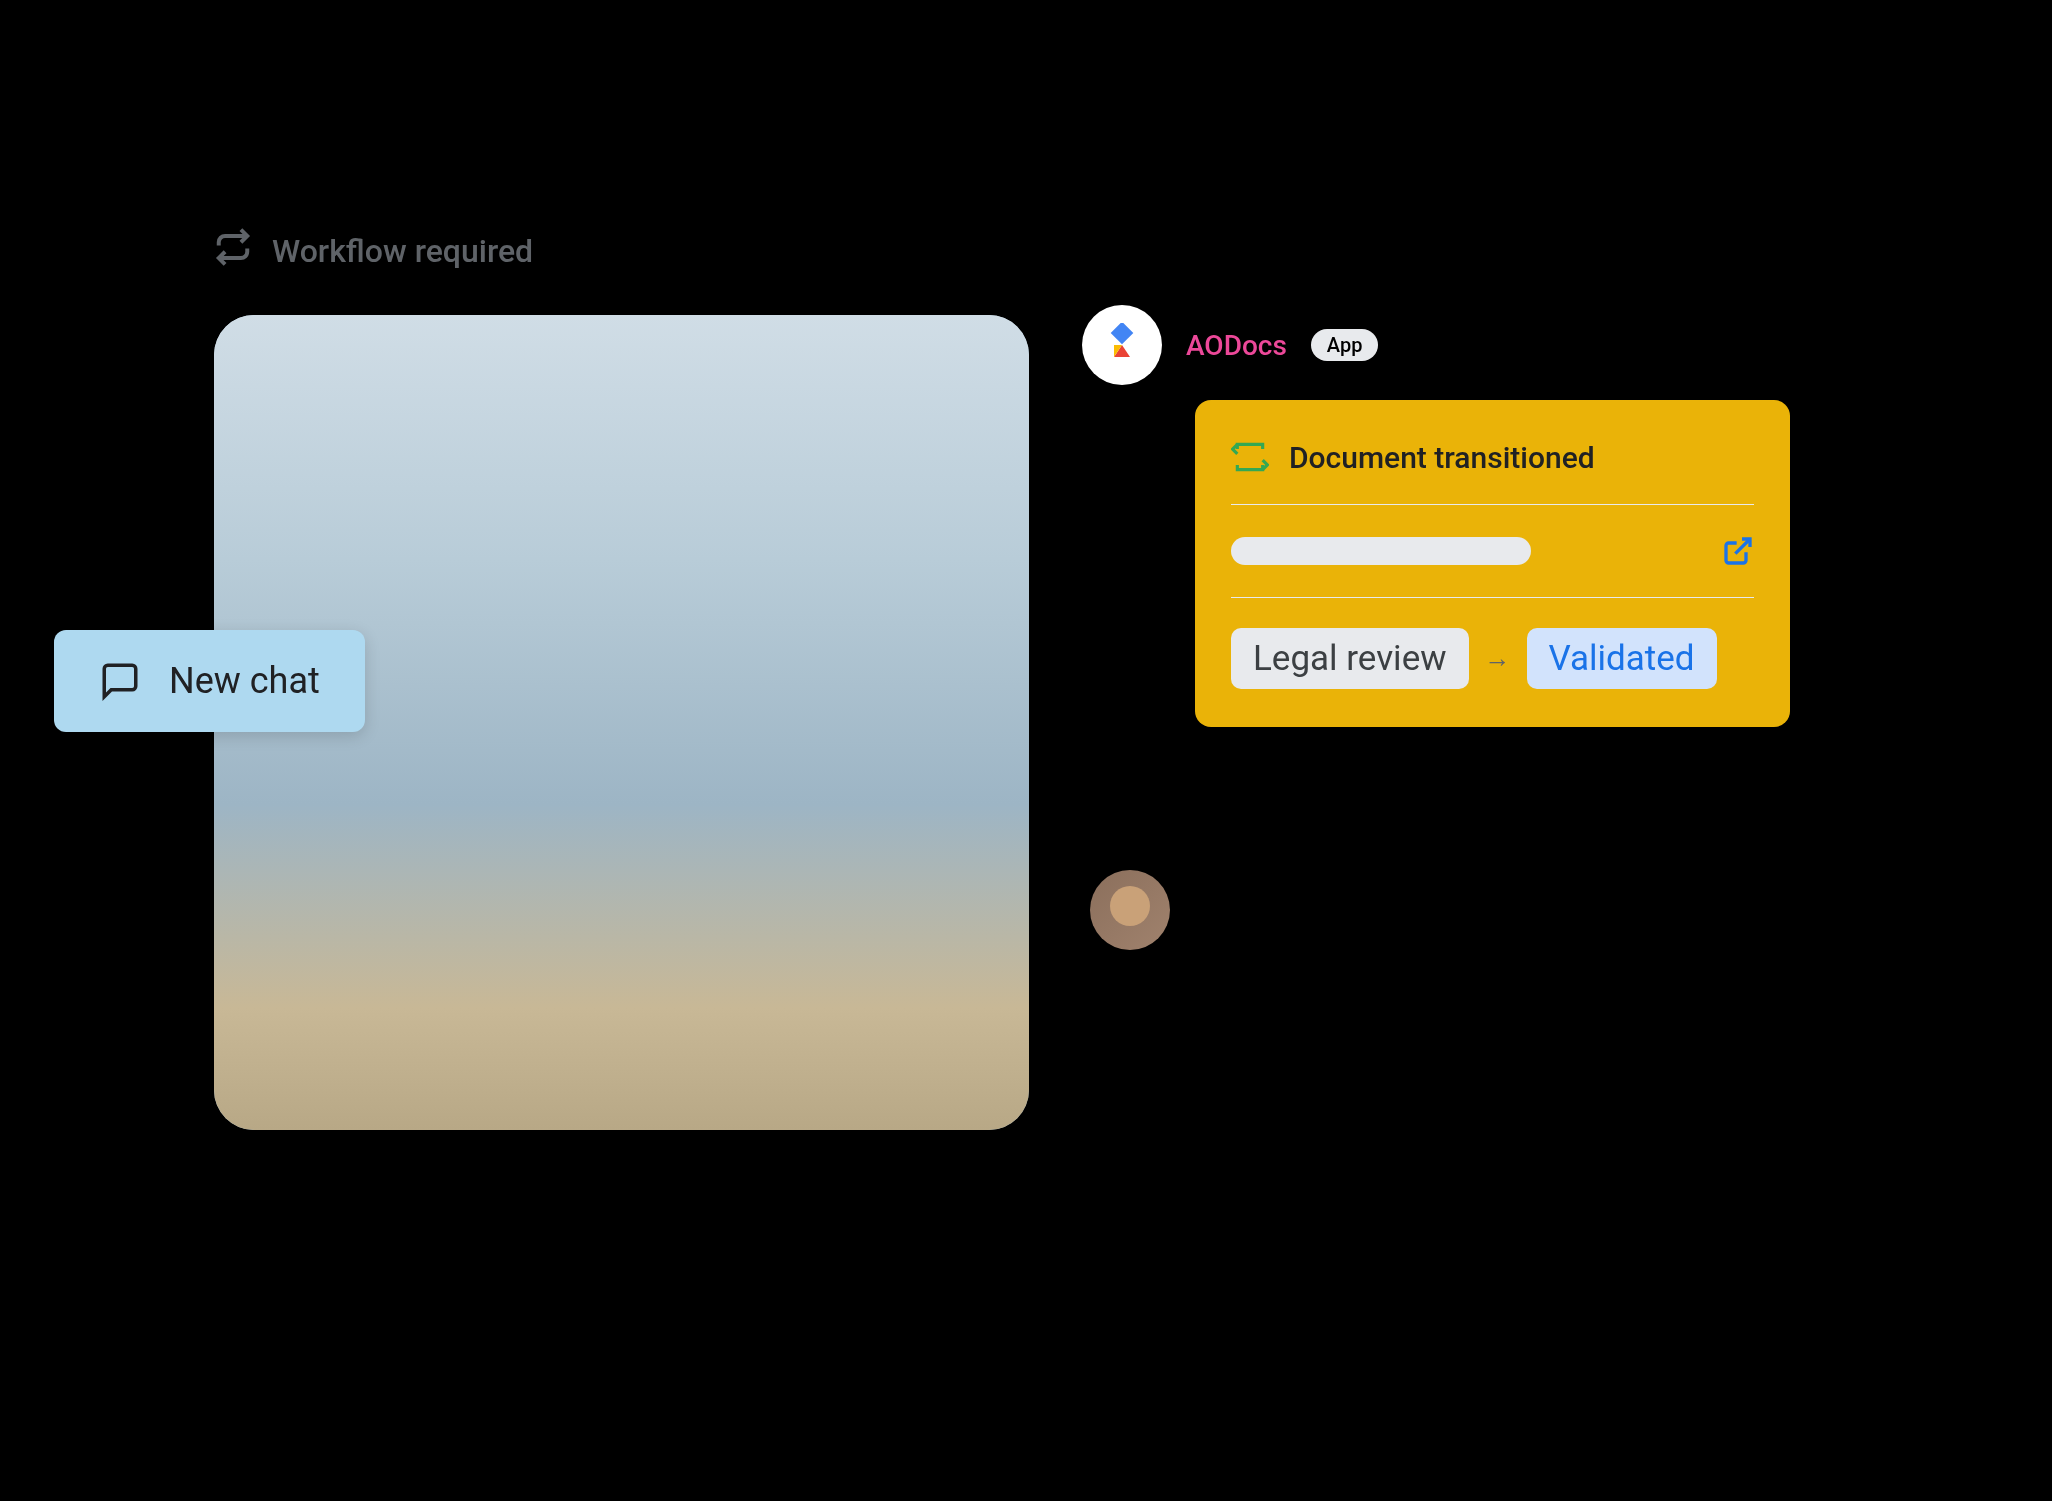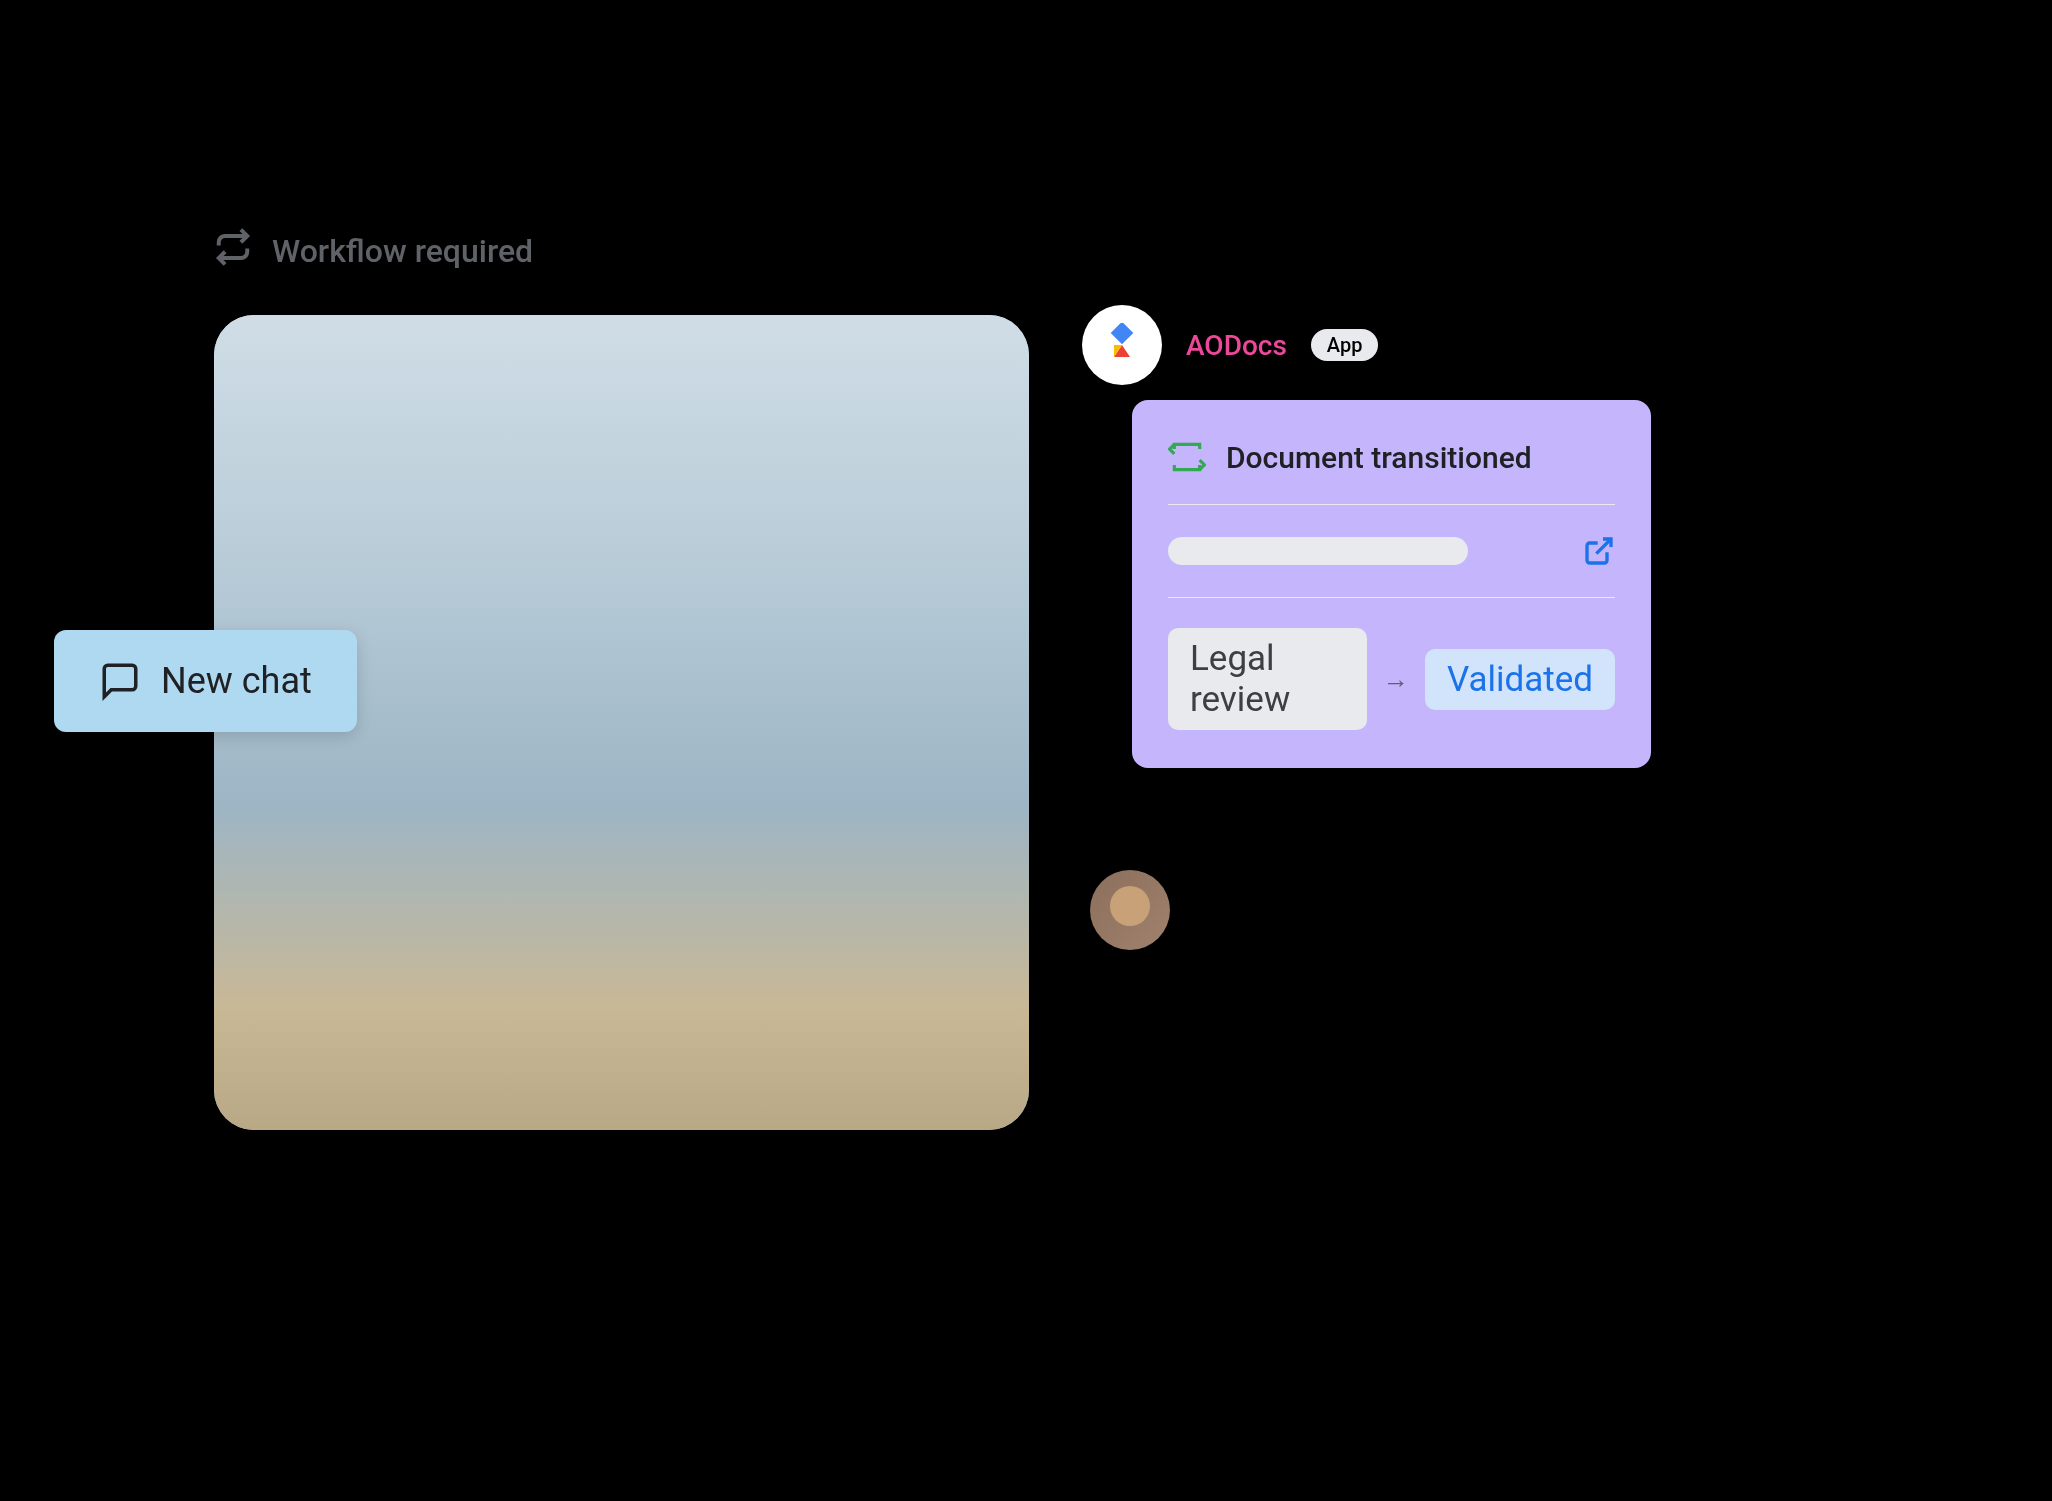--- a/index.html
+++ b/index.html
@@ -61,21 +61,21 @@
     
     .new-chat-badge {
       position: absolute;
       left: 54px;
       top: 630px;
       background: #aed9f0;
       border-radius: 12px;
       padding: 30px 45px;
       display: flex;
       align-items: center;
-      gap: 20px;
+      gap: 28px;
       box-shadow: 0 4px 16px rgba(0,0,0,0.15);
     }
     
     .chat-icon {
       width: 42px;
       height: 42px;
     }
     
     .new-chat-text {
       font-size: 36px;
@@ -112,24 +112,24 @@
       background: #e8eaed;
       border-radius: 18px;
       padding: 4px 16px;
       font-size: 20px;
       font-weight: 500;
       color: #000000;
     }
     
     .document-card {
       position: absolute;
-      left: 1132px;
+      left: 1195px;
       top: 400px;
-      width: 519px;
-      background: #c4b5fd;
+      width: 595px;
+      background: #eab308;
       border-radius: 16px;
       box-shadow: 0 8px 24px rgba(0,0,0,0.3);
       padding: 38px 36px;
     }
     
     .card-header {
       display: flex;
       align-items: center;
       gap: 20px;
       padding-bottom: 28px;

